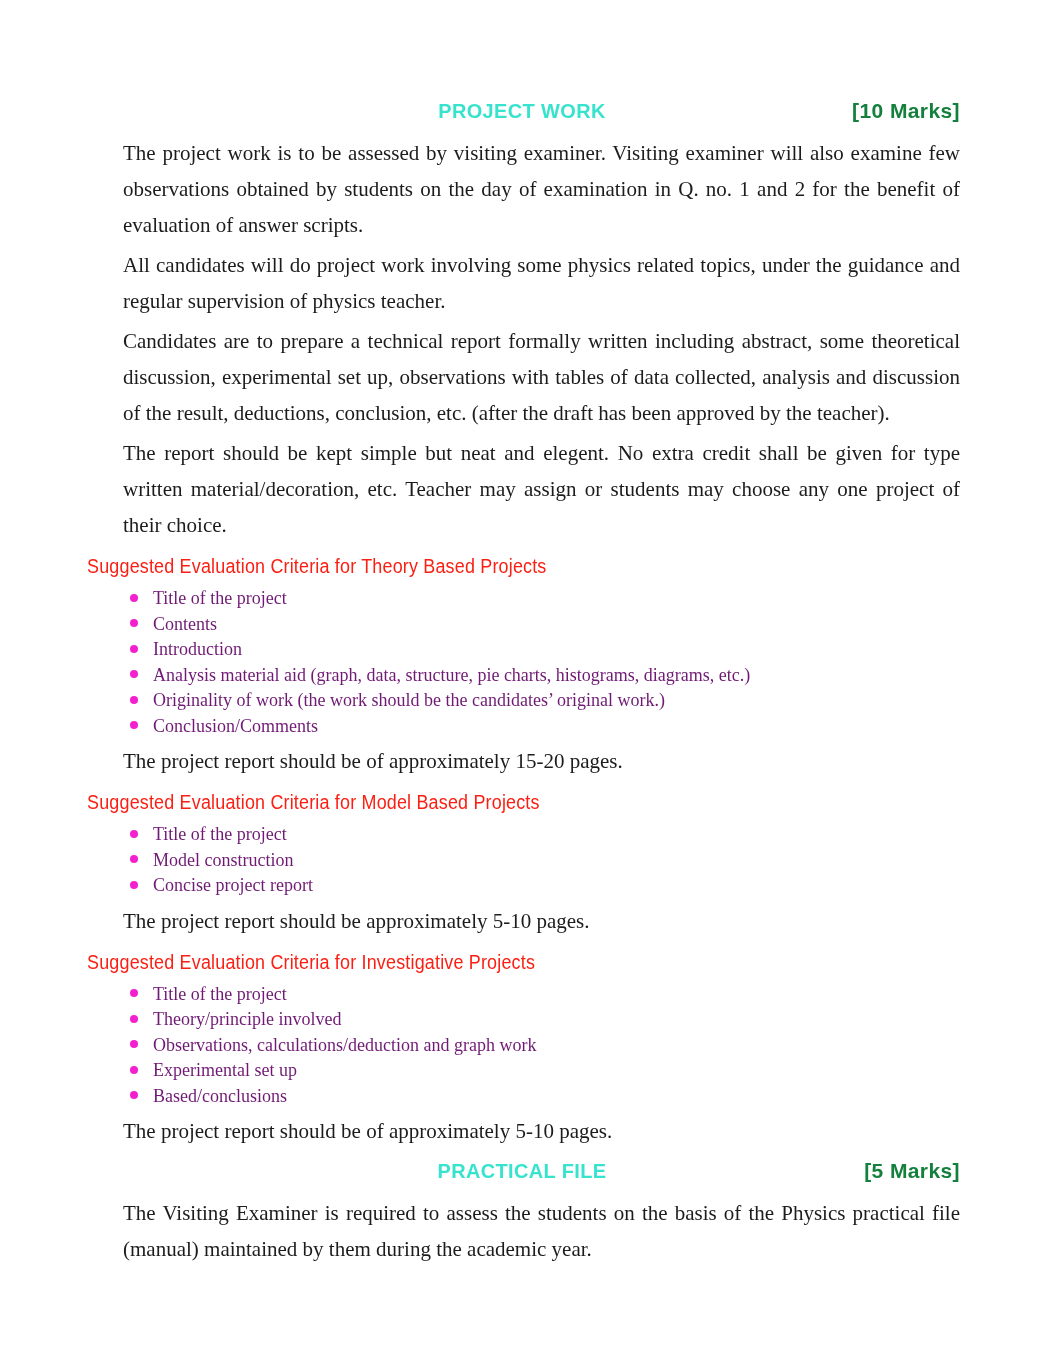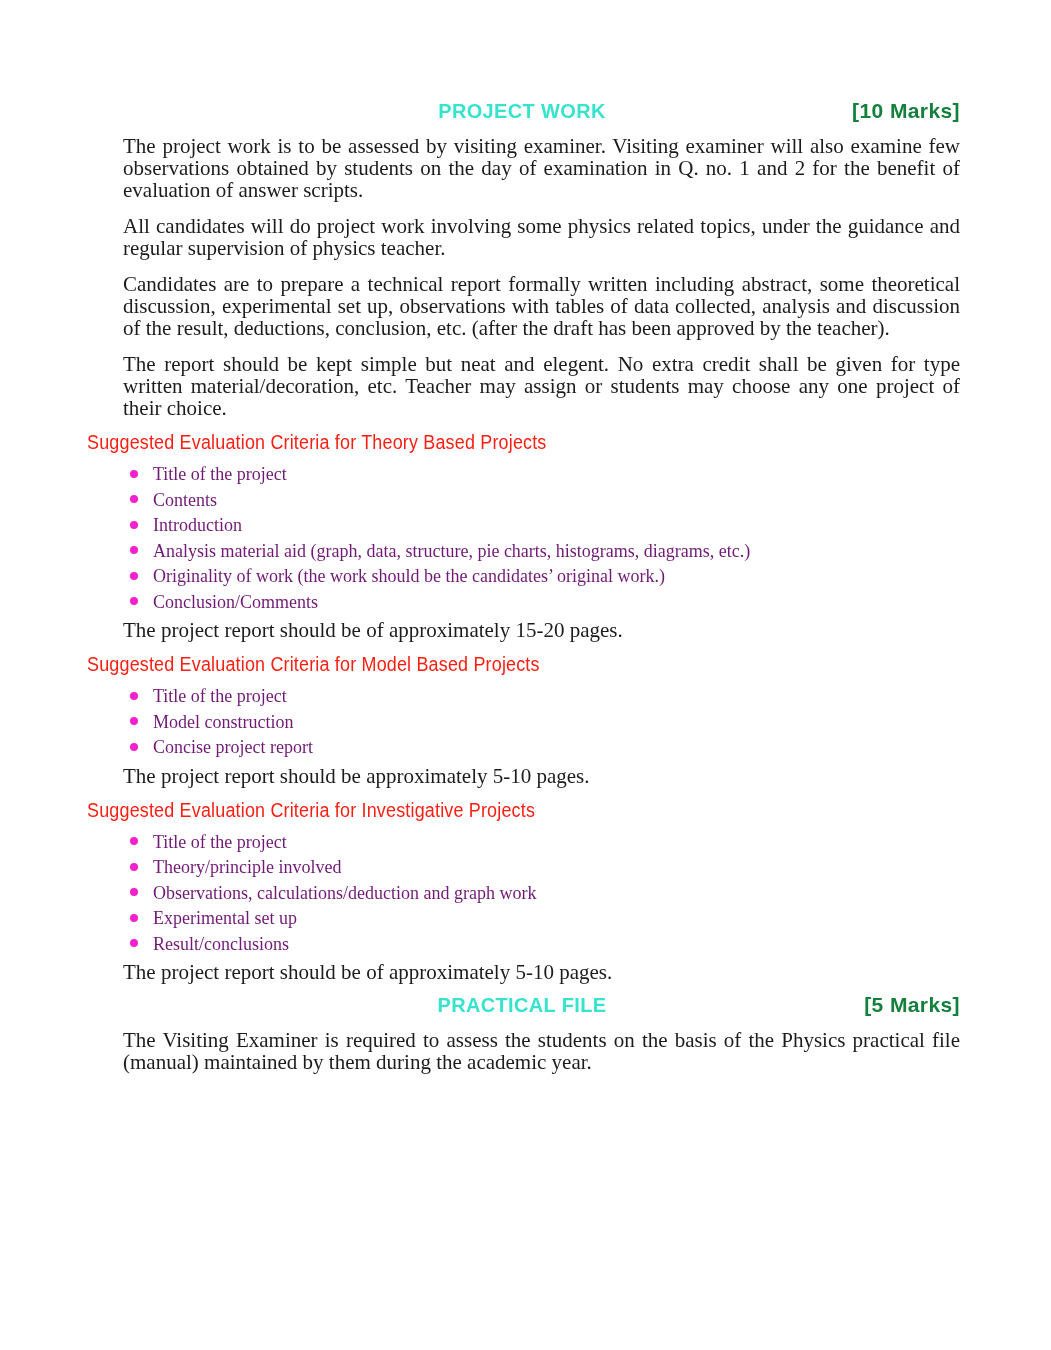--- a/index.html
+++ b/index.html
@@ -42,25 +42,25 @@
     font-size: 21px;
     line-height: 22px;
     letter-spacing: 0.4px;
     color: #15803d;
     white-space: nowrap;
   }
   
   .body-par {
     margin: 13px 0 0 0;
     font-size: 21px;
-    line-height: 22px;
+    line-height: 36px;
     color: #1c1c1c;
     text-align: justify;
   }
-  .body-par.flow { margin-top: 14px; }
+  .body-par.flow { margin-top: 4px; }
   
   .red-heading {
     margin: 13px 0 9px -36px;
     width: fit-content;
     transform: scaleX(0.92);
     transform-origin: left center;
     font-family: "Liberation Sans", sans-serif;
     font-weight: normal;
     font-size: 19.5px;
     line-height: 21px;
@@ -176,21 +176,21 @@
         <li class="criteria-item">
           <span class="bullet-dot"></span>
           <span class="bullet-text">Observations, calculations/deduction and graph work</span>
         </li>
         <li class="criteria-item">
           <span class="bullet-dot"></span>
           <span class="bullet-text">Experimental set up</span>
         </li>
         <li class="criteria-item">
           <span class="bullet-dot"></span>
-          <span class="bullet-text">Result/conclusions</span>
+          <span class="bullet-text">Based/conclusions</span>
         </li>
       </ul>
       <p class="body-par note">The project report should be of approximately 5-10 pages.</p>
     </section>
 
     <div class="section-header practical-header">
       <span class="header-title">PRACTICAL FILE</span>
       <span class="header-marks">[5 Marks]</span>
     </div>
 

